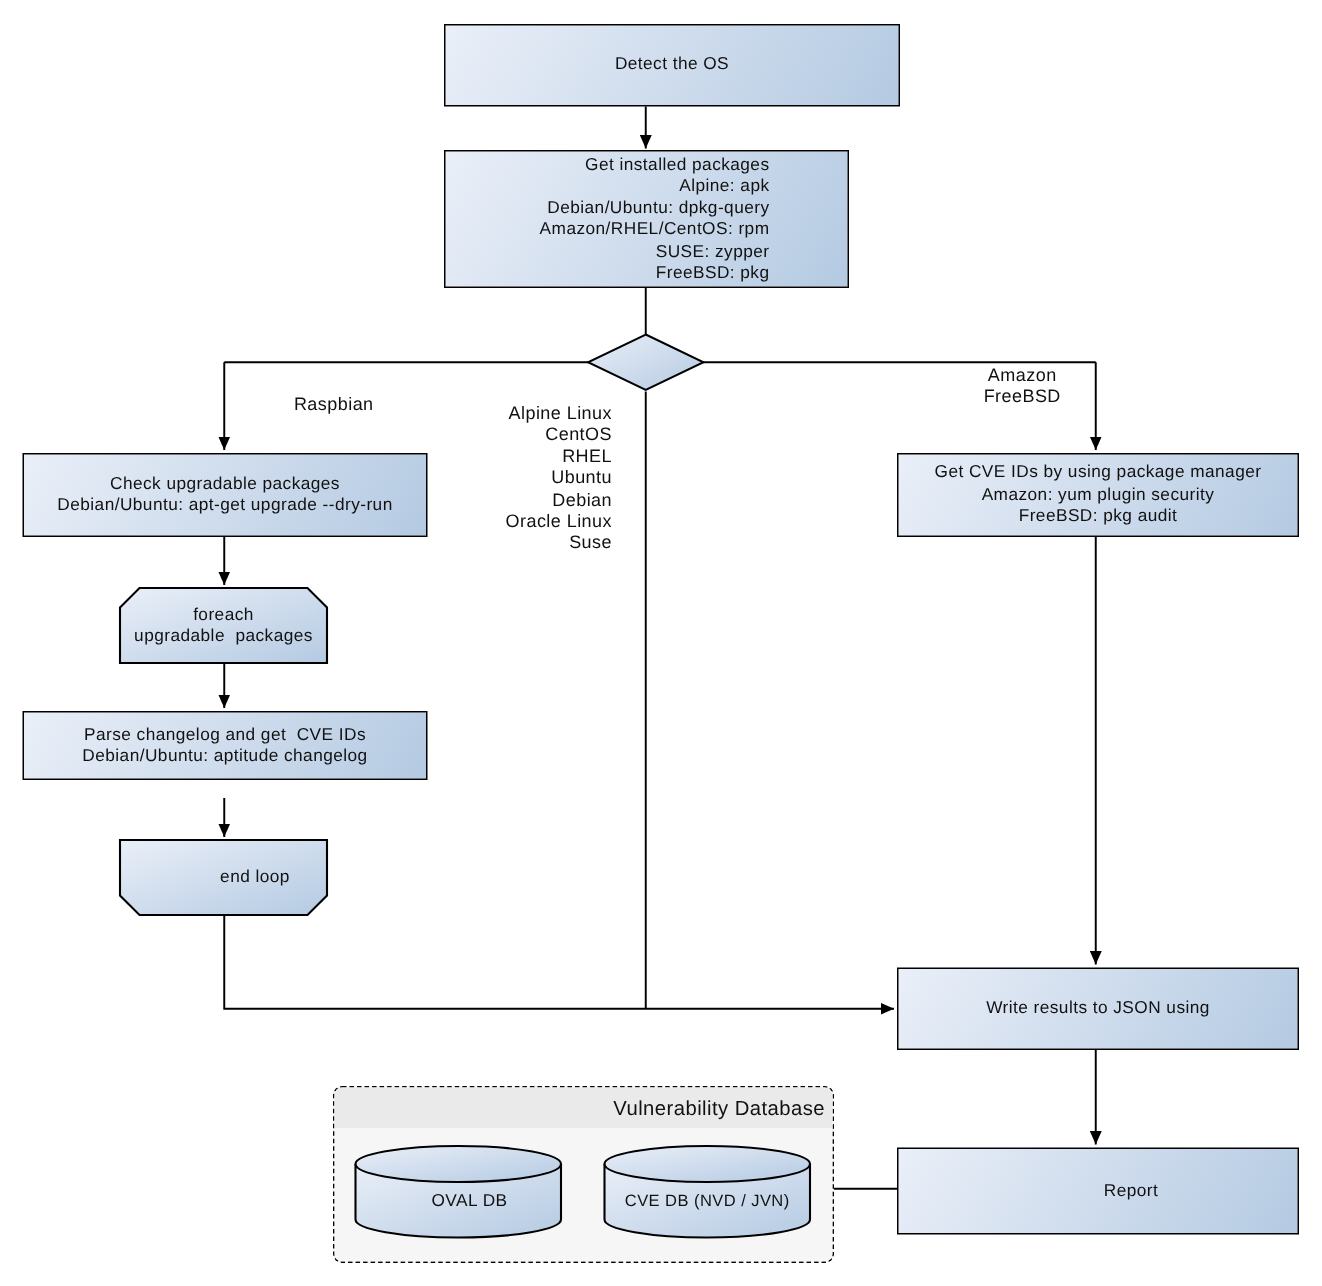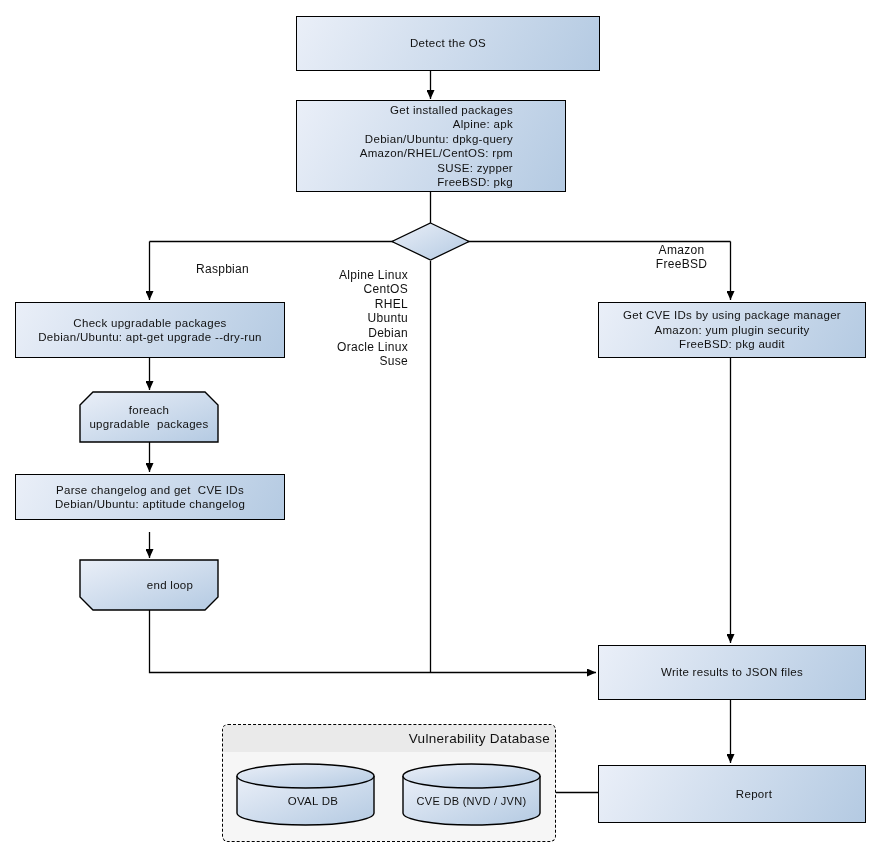--- a/index.html
+++ b/index.html
@@ -105,21 +105,21 @@
   <div class="node" style="left:15px;top:302px;width:270px;height:56px;">Check upgradable packages
 Debian/Ubuntu: apt-get upgrade --dry-run</div>
 
   <div class="node" style="left:15px;top:474px;width:270px;height:46px;">Parse changelog and get  CVE IDs
 Debian/Ubuntu: aptitude changelog</div>
 
   <div class="node" style="left:598px;top:302px;width:268px;height:56px;">Get CVE IDs by using package manager
 Amazon: yum plugin security
 FreeBSD: pkg audit</div>
 
-  <div class="node" style="left:598px;top:645px;width:268px;height:55px;">Write results to JSON files</div>
+  <div class="node" style="left:598px;top:645px;width:268px;height:55px;">Write results to JSON using</div>
 
   <div class="node" style="left:598px;top:765px;width:268px;height:58px;padding-left:44px;">Report</div>
 
   <div class="shape-label" style="left:80px;top:392px;width:138px;height:50px;">foreach
 upgradable  packages</div>
 
   <div class="shape-label" style="left:80px;top:560px;width:138px;height:50px;margin-left:21px;">end loop</div>
 
   <div class="shape-label" style="left:237px;top:790px;width:152px;height:22px;">OVAL DB</div>
 

